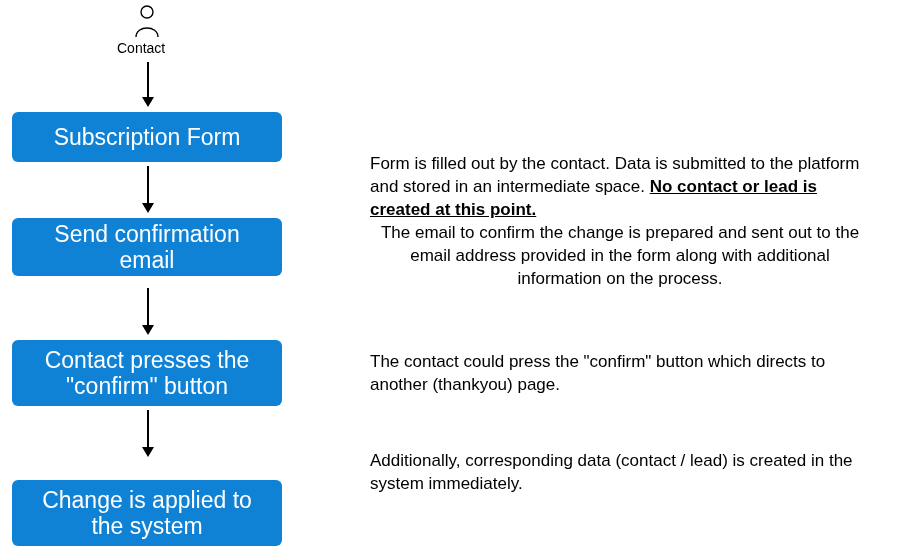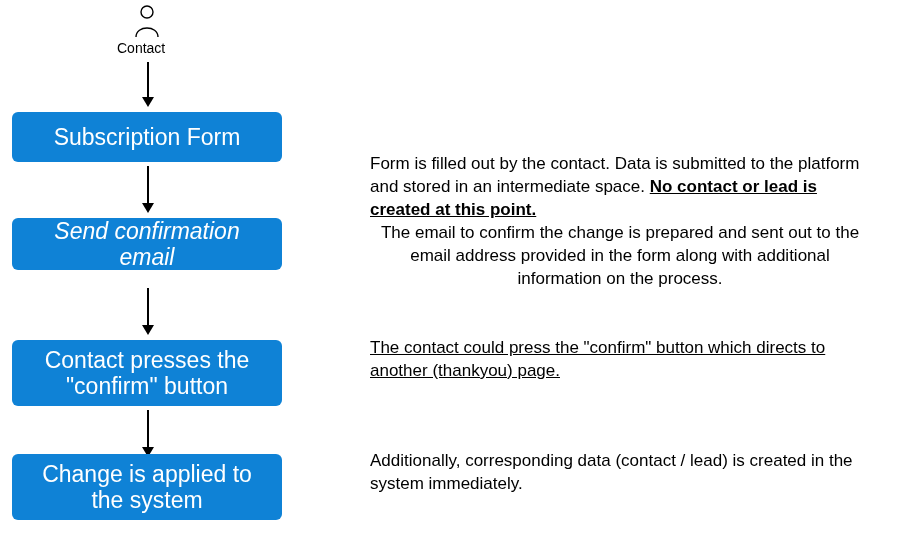--- a/index.html
+++ b/index.html
@@ -37,34 +37,34 @@
     border-radius: 6px;
     display: flex;
     align-items: center;
     justify-content: center;
     text-align: center;
     font-size: 23px;
     line-height: 1.15;
     padding: 4px 12px;
   }
   .step-1 { top: 112px; height: 50px; }
-  .step-2 { top: 218px; height: 52px; font-style: italic; }
+  .step-2 { top: 218px; height: 58px; }
   .step-3 { top: 340px; height: 66px; }
-  .step-4 { top: 454px; height: 66px; }
+  .step-4 { top: 480px; height: 66px; }
   .desc {
     position: absolute;
     left: 370px;
     width: 500px;
     font-size: 17px;
     line-height: 1.35;
     color: #000;
   }
   .desc-1 { top: 113px; margin-top: 40px; }
   .desc-2 { top: 222px; text-align: center; }
-  .desc-3 { top: 337px; text-decoration: underline; }
+  .desc-3 { top: 351px; }
   .desc-4 { top: 450px; }
   .desc .bold-under {
     font-weight: 700;
     text-decoration: underline;
   }
   .arrow {
     position: absolute;
     left: 147px;
     width: 2px;
   }

